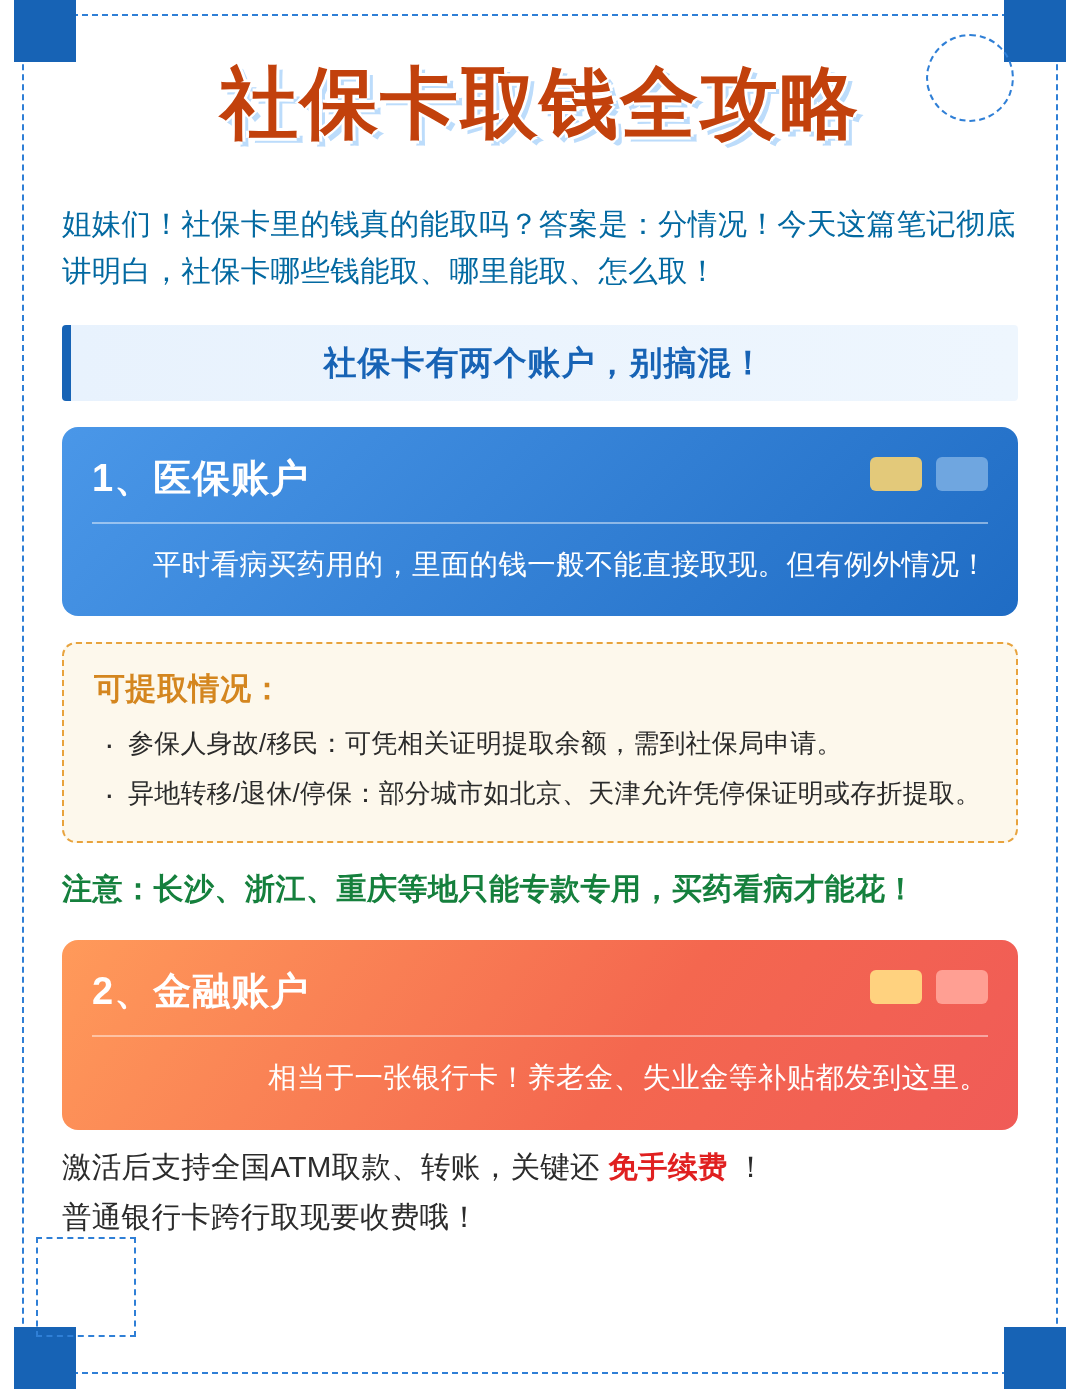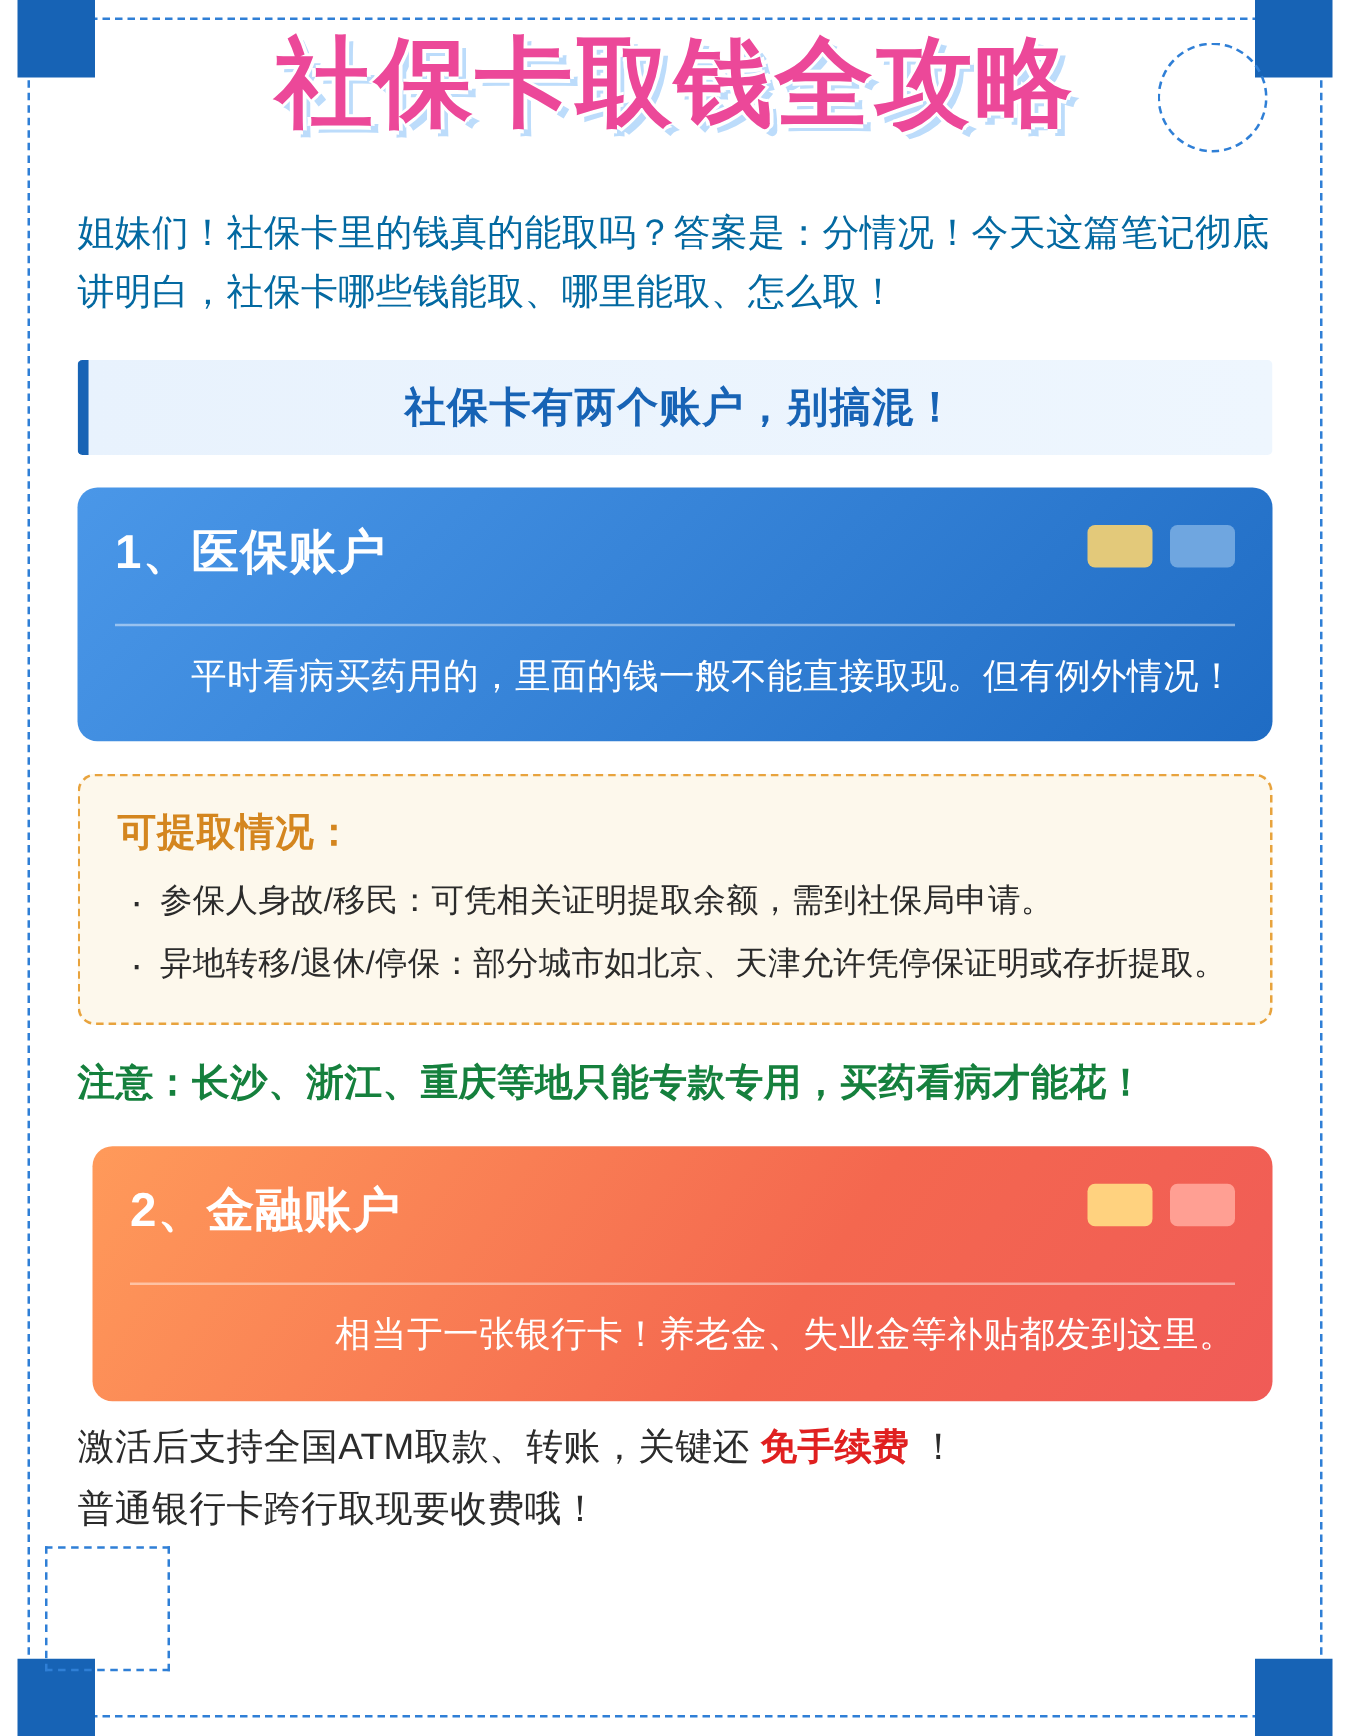--- a/index.html
+++ b/index.html
@@ -55,25 +55,25 @@
 
   
   .content {
     position: relative;
     padding: 0 62px;
     box-sizing: border-box;
     width: 1080px;
   }
 
   .title {
-    margin-top: 23px;
+    margin-top: 60px;
     text-align: center;
     font-size: 78px;
     font-weight: bold;
-    color: #ec4899;
+    color: #c2410c;
     letter-spacing: 2px;
     line-height: 1.12;
     text-shadow:
       3px 0 0 #ffffff, -3px 0 0 #ffffff, 0 3px 0 #ffffff, 0 -3px 0 #ffffff,
       6px 5px 0 #bcdcfb;
   }
 
   .intro {
     font-size: 29.5px;
     color: #0369a1;
@@ -104,27 +104,26 @@
     padding: 26px 30px 30px 30px;
     box-sizing: border-box;
     position: relative;
     color: #ffffff;
   }
   .card-blue {
     background: linear-gradient(135deg, #4a97e8 0%, #1f6cc4 100%);
   }
   .card-orange {
     background: linear-gradient(125deg, #ff9a5a 0%, #f4674f 60%, #f05b57 100%);
-    margin-left: 12px;
   }
   .card-head {
     font-size: 38px;
     font-weight: bold;
     letter-spacing: 1px;
-    padding-bottom: 32px;
+    padding-bottom: 18px;
     border-bottom: 2px solid rgba(255,255,255,0.45);
   }
   .card-body {
     margin-top: 18px;
     font-size: 28.5px;
     line-height: 1.55;
     letter-spacing: 0.3px;
     text-align: right;
   }
   .chip-row {

